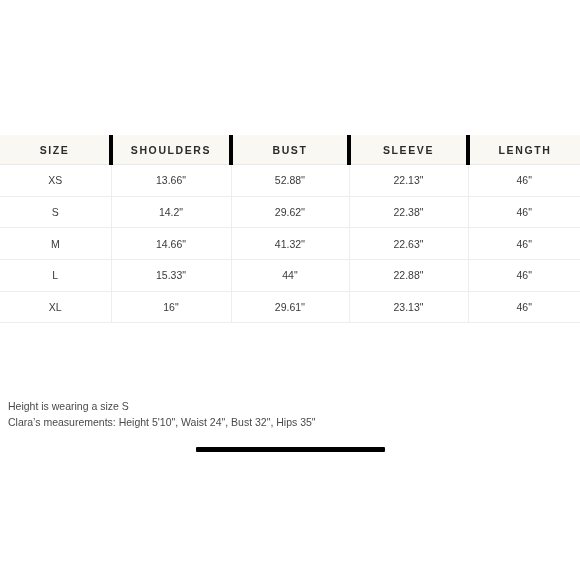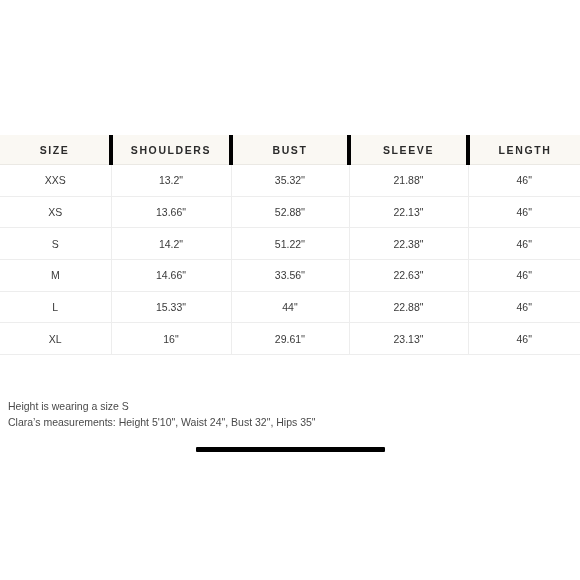--- a/index.html
+++ b/index.html
@@ -125,44 +125,37 @@
       <tr>
         <th class="hdr-size">SIZE</th>
         <th class="hdr-div">SHOULDERS</th>
         <th class="hdr-div">BUST</th>
         <th class="hdr-div">SLEEVE</th>
         <th class="hdr-div">LENGTH</th>
       </tr>
     </thead>
     <tbody>
       <tr>
-        <td class="col-size">XXS</td>
-        <td>13.2"</td>
-        <td>35.32''</td>
-        <td>21.88"</td>
-        <td>46"</td>
-      </tr>
-      <tr>
         <td class="col-size">XS</td>
         <td>13.66"</td>
         <td>52.88''</td>
         <td>22.13"</td>
         <td>46"</td>
       </tr>
       <tr>
         <td class="col-size">S</td>
         <td>14.2"</td>
-        <td>51.22''</td>
+        <td>29.62''</td>
         <td>22.38"</td>
         <td>46"</td>
       </tr>
       <tr>
         <td class="col-size">M</td>
         <td>14.66"</td>
-        <td>33.56''</td>
+        <td>41.32''</td>
         <td>22.63"</td>
         <td>46"</td>
       </tr>
       <tr>
         <td class="col-size">L</td>
         <td>15.33"</td>
         <td>44"</td>
         <td>22.88"</td>
         <td>46"</td>
       </tr>

